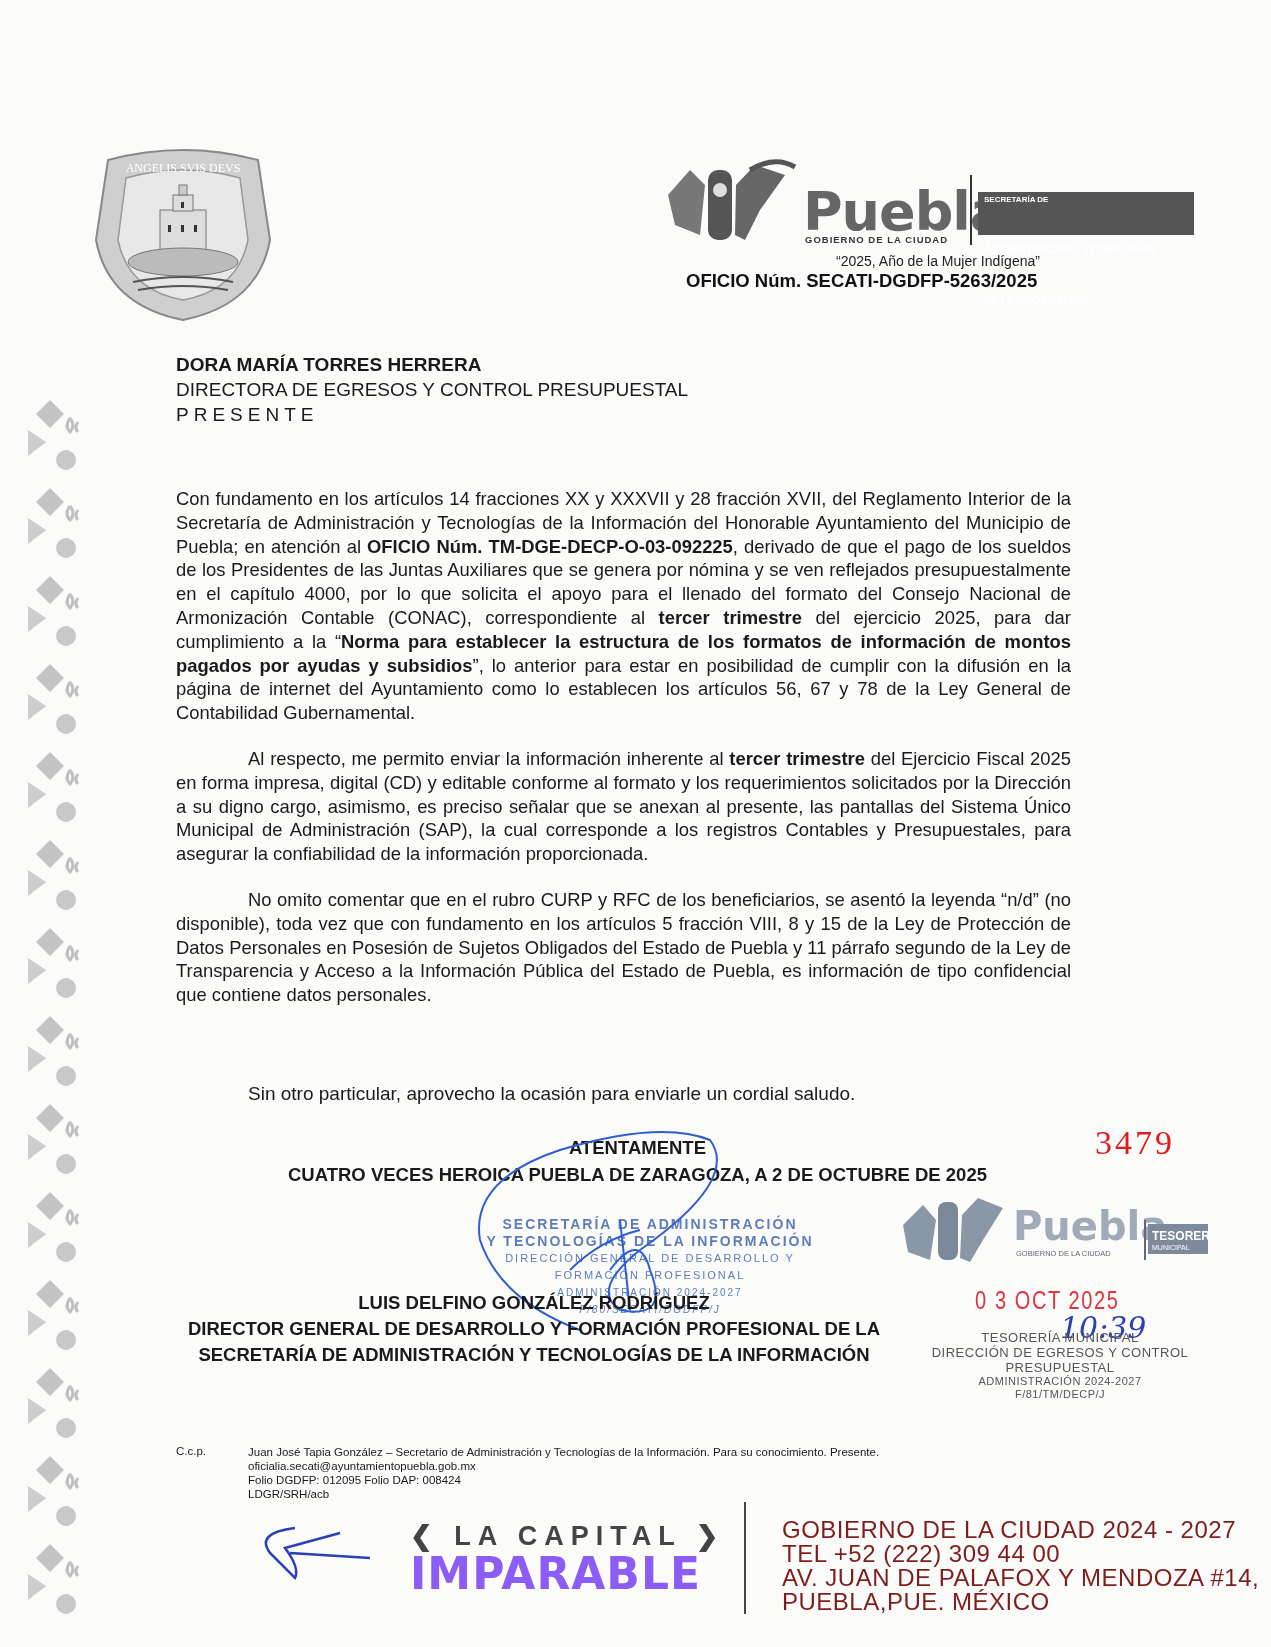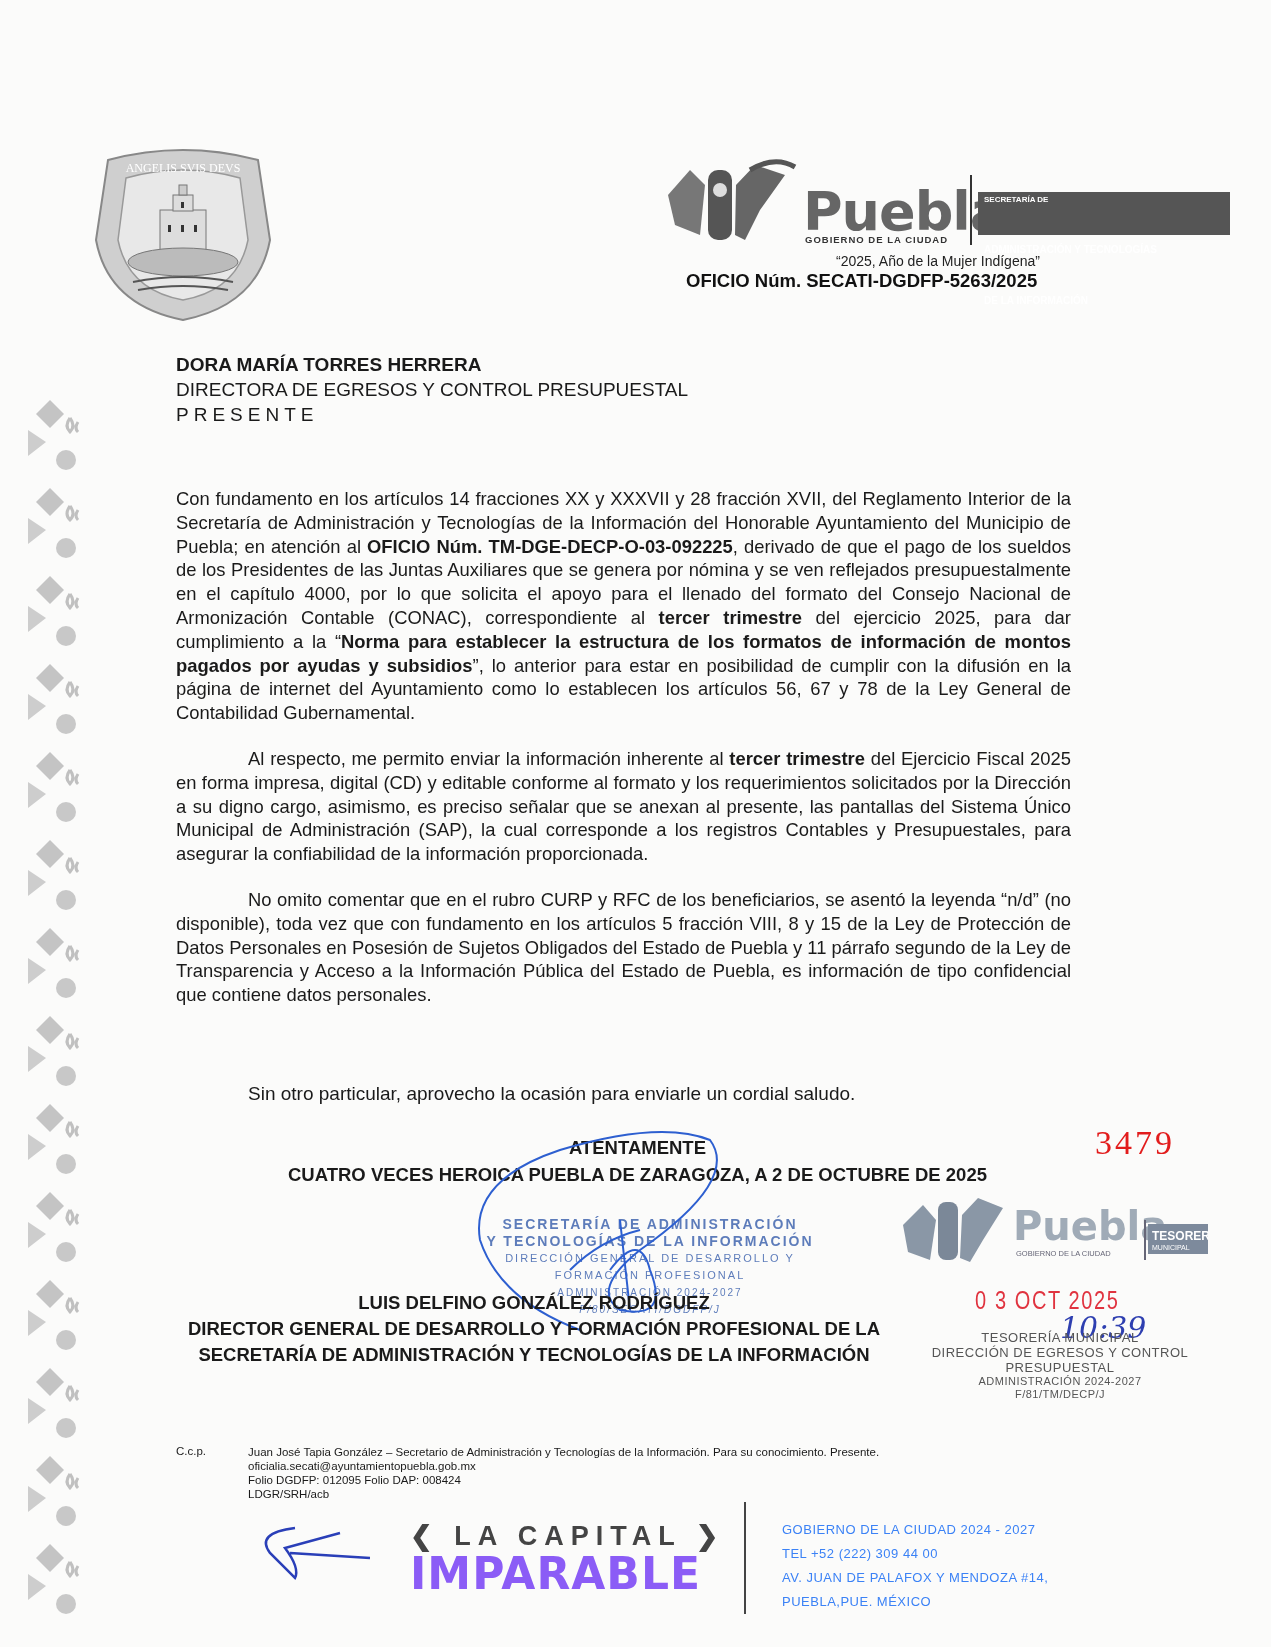--- a/index.html
+++ b/index.html
@@ -10,21 +10,21 @@
   .abs { position: absolute; }
   
   .border-strip { left: 18px; top: 400px; width: 70px; height: 1240px; }
   
   .crest { left: 88px; top: 140px; width: 190px; height: 190px; }
   
   .hdr-logo { left: 660px; top: 155px; width: 300px; height: 95px; }
   .puebla-word { left: 803px; top: 180px; font-size: 54px; font-weight: 700; color: #666; letter-spacing: -1px; font-family: "DejaVu Sans", sans-serif; }
   .gob-ciudad { left: 805px; top: 234px; font-size: 9.5px; font-weight: 700; color: #333; letter-spacing: 1px; }
   .vert-rule { left: 970px; top: 175px; width: 2px; height: 70px; background: #333; }
-  .sec-box { left: 978px; top: 192px; width: 252px; height: 43px; background: #555; color: #fff; padding: 3px 6px; box-sizing: border-box; }
+  .sec-box { left: 978px; top: 192px; width: 216px; height: 43px; background: #555; color: #fff; padding: 3px 6px; box-sizing: border-box; }
   .sec-box .l1 { font-size: 8px; font-weight: 700; }
   .sec-box .l2 { font-size: 10px; font-weight: 700; line-height: 11px; margin-top: 40px; }
   .motto { left: 836px; top: 253px; font-size: 14px; color: #222; }
   .oficio-num { left: 686px; top: 270px; font-size: 18.5px; font-weight: 700; color: #111; }
   
   .recipient { left: 176px; top: 352px; font-size: 19px; line-height: 25px; }
   .recipient .name { font-weight: 700; }
   .recipient .presente { letter-spacing: 5px; }
   
   .body-text { left: 176px; top: 487px; width: 895px; font-size: 18.4px; line-height: 23.8px; text-align: justify; }
@@ -48,21 +48,21 @@
   .signer { left: 0; width: 1068px; top: 1290px; text-align: center; font-size: 18.5px; font-weight: 700; }
   .signer div { line-height: 26px; }
   
   .ccp-label { left: 176px; top: 1445px; font-size: 11.5px; }
   .ccp { left: 248px; top: 1445px; font-size: 11.5px; line-height: 14px; }
   
   .footer-brand { left: 410px; top: 1520px; }
   .lacapital { font-size: 27px; font-weight: 700; color: #444; letter-spacing: 7px; }
   .imparable { font-size: 44px; font-weight: 800; color: #8b5cf6; letter-spacing: 1px; line-height: 44px; font-family: "DejaVu Sans", sans-serif; }
   .foot-rule { left: 744px; top: 1502px; width: 2px; height: 112px; background: #444; }
-  .foot-info { left: 782px; top: 1518px; font-size: 13px; color: #3b82f6; line-height: 24px; letter-spacing: 0.5px; }
+  .foot-info { left: 782px; top: 1518px; font-size: 24px; color: #7f1d1d; line-height: 24px; letter-spacing: 0.5px; }
   svg { display: block; }
 </style>
 </head>
 <body>
 
 <div class="abs border-strip">
   <svg width="70" height="1240" viewBox="0 0 70 1240" id="border-svg">
       <path d="M32 0 L46 14 L32 28 L18 14 Z" fill="#c4c4c4"></path>
       <path d="M10 30 L28 42 L10 56 Z" fill="#cdcdcd"></path>
       <circle cx="48" cy="60" r="10" fill="#c8c8c8"></circle>

